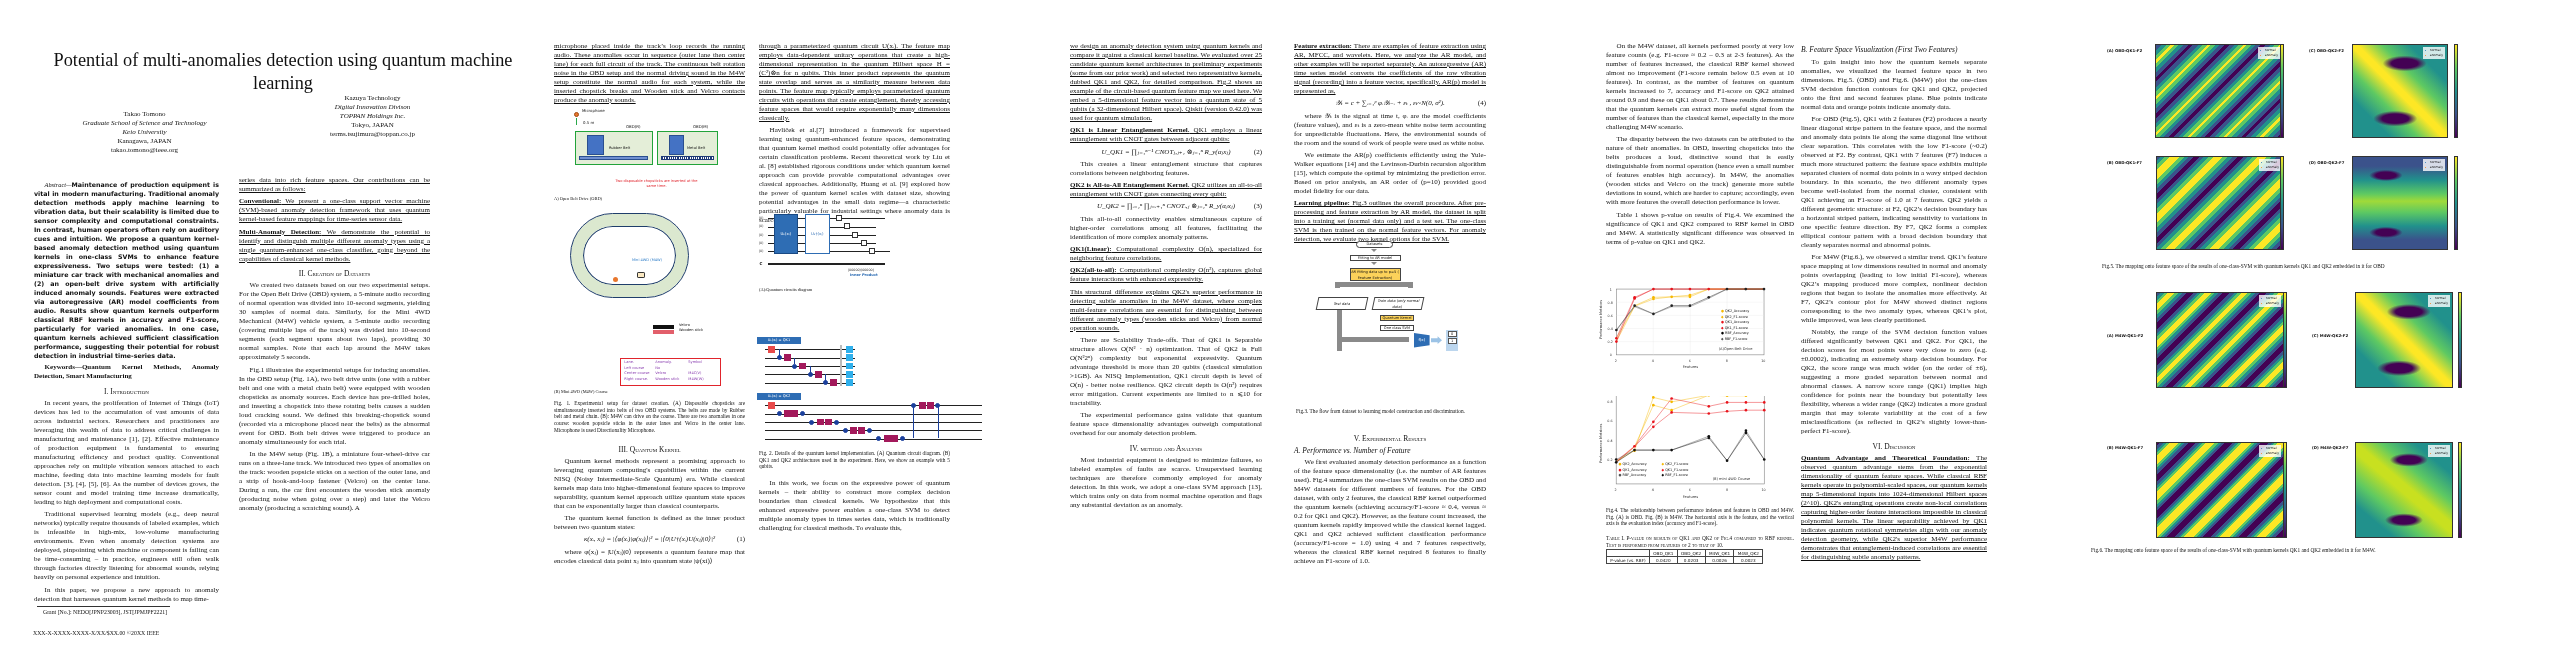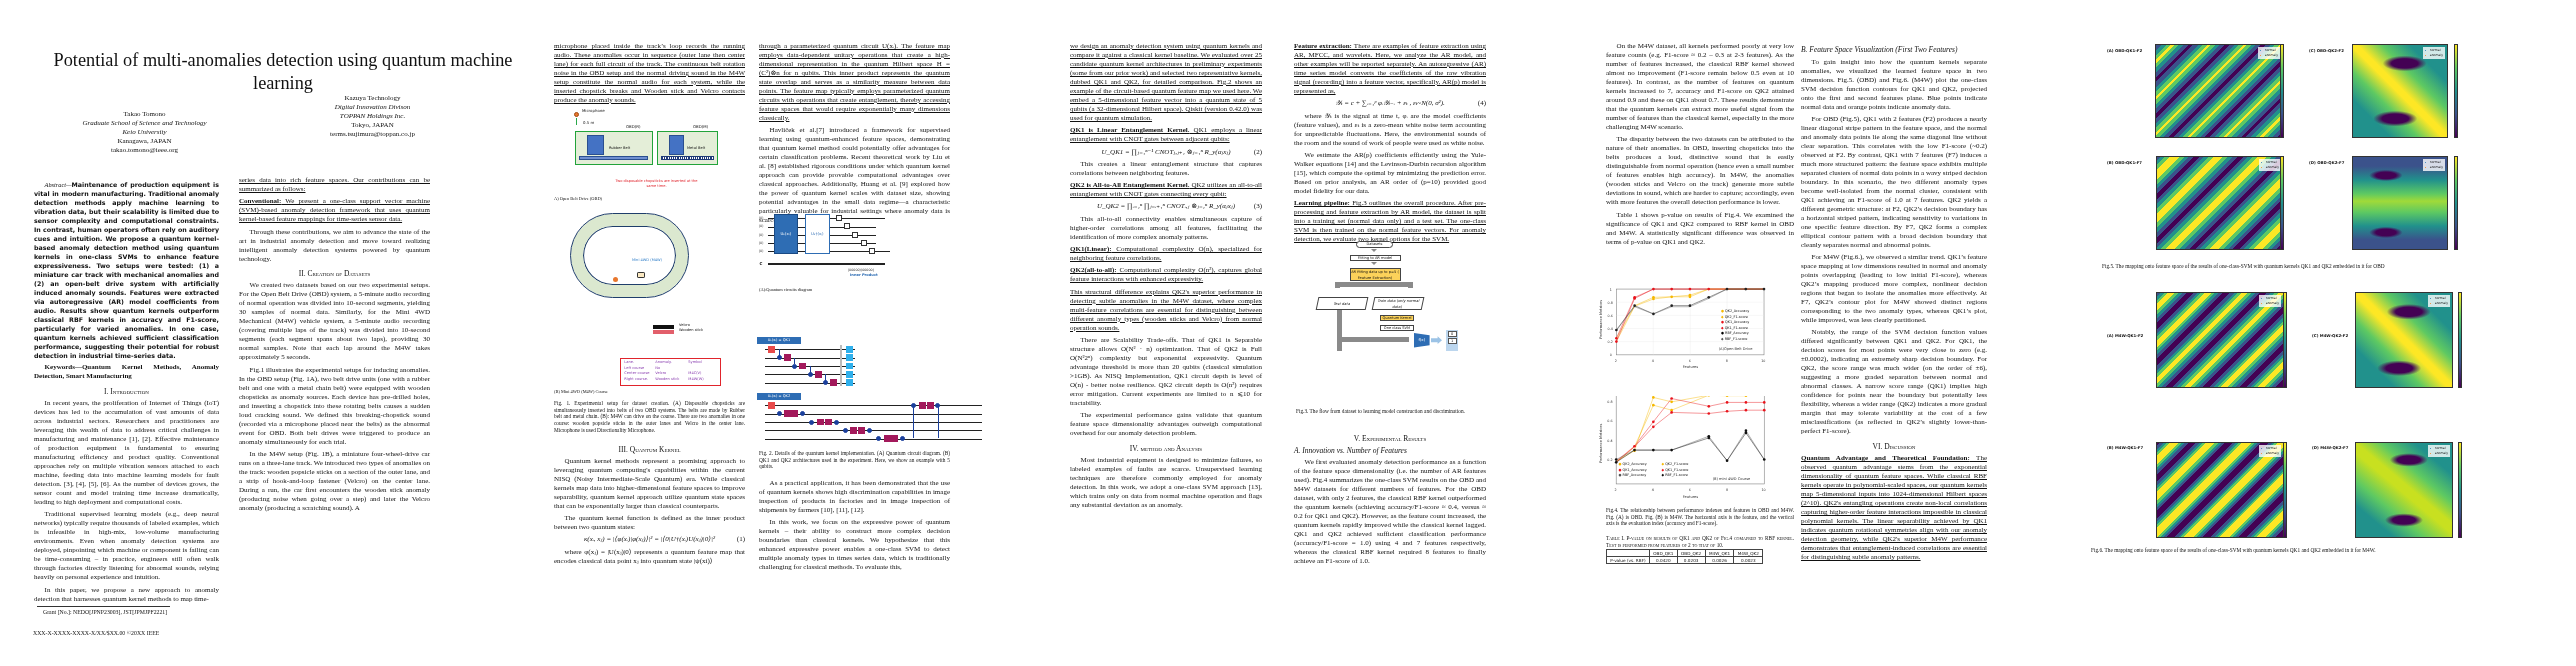--- a/index.html
+++ b/index.html
@@ -73,21 +73,21 @@
   <p>Traditional supervised learning models (e.g., deep neural networks) typically require thousands of labeled examples, which is infeasible in high-mix, low-volume manufacturing environments. Even when anomaly detection systems are deployed, pinpointing which machine or component is failing can be time-consuming – in practice, engineers still often walk through factories directly listening for abnormal sounds, relying heavily on personal experience and intuition.</p>
   <p>In this paper, we propose a new approach to anomaly detection that harnesses quantum kernel methods to map time-</p>
 </div>
 <div class="footer-rule"></div>
 <div class="abs small" style="left:43px; top:609px;">Grant [No.]: NEDO[JPNP23003], JST[JPMJPF2221]</div>
 <div class="abs small" style="left:33px; top:630px;">XXX-X-XXXX-XXXX-X/XX/$XX.00 ©20XX IEEE</div>
 
 <div class="col" style="left:231px; top:176px; width:191px;margin-left:8px;">
   <p class="noi">series data into rich feature spaces. Our contributions can be summarized as follows:</p>
   <p class="noi"><span class="b">Conventional:</span><span> We present a one-class support vector machine (SVM)-based anomaly detection framework that uses quantum kernel-based feature mappings for time-series sensor data.</span></p>
-  <p>Through these contributions, we aim to advance the state of the art in industrial anomaly detection and move toward realizing intelligent anomaly detection systems powered by quantum technology.</p>
+  <p class="noi"><span class="b">Multi-Anomaly Detection:</span><span> We demonstrate the potential to identify and distinguish multiple different anomaly types using a single quantum-enhanced one-class classifier, going beyond the capabilities of classical kernel methods.</span></p>
   <p class="sec">II.  Creation of Datasets</p>
   <p>We created two datasets based on our two experimental setups. For the Open Belt Drive (OBD) system, a 5-minute audio recording of normal operation was divided into 10-second segments, yielding 30 samples of normal data. Similarly, for the Mini 4WD Mechanical (M4W) vehicle system, a 5-minute audio recording (covering multiple laps of the track) was divided into 10-second segments (each segment spans about two laps), providing 30 normal samples. Note that each lap around the M4W takes approximately 5 seconds.</p>
   <p>Fig.1 illustrates the experimental setups for inducing anomalies. In the OBD setup (Fig. 1A), two belt drive units (one with a rubber belt and one with a metal chain belt) were equipped with wooden chopsticks as anomaly sources. Each device has pre-drilled holes, and inserting a chopstick into these rotating belts causes a sudden loud cracking sound. We defined this breaking-chopstick sound (recorded via a microphone placed near the belts) as the abnormal event for OBD. Both belt drives were triggered to produce an anomaly simultaneously for each trial.</p>
   <p>In the M4W setup (Fig. 1B), a miniature four-wheel-drive car runs on a three-lane track. We introduced two types of anomalies on the track: wooden popsicle sticks on a section of the outer lane, and a strip of hook-and-loop fastener (Velcro) on the center lane. During a run, the car first encounters the wooden stick anomaly (producing noise when going over a step) and later the Velcro anomaly (producing a scratching sound). A</p>
 </div>
 
 <div class="col" style="left:554px; top:42px; width:191px;">
   <p class="noi">microphone placed inside the track’s loop records the running audio. These anomalies occur in sequence (outer lane then center lane) for each full circuit of the track. The continuous belt rotation noise in the OBD setup and the normal driving sound in the M4W setup constitute the normal audio for each system, while the inserted chopstick breaks and Wooden stick and Velcro contacts produce the anomaly sounds.</p>
 </div>
 
@@ -247,21 +247,20 @@
   <div class="cnot" style="left:154px; top:10px;"></div>
   <div class="gate" style="left:162px; top:9px; background:#a3195b;"></div>
     <div class="gate" style="left:170px; top:9px; background:#a3195b;"></div>
   <div class="cnot" style="left:178px; top:10px;"></div>
   <div class="vline" style="left:156px; top:12.2px; height:33px;"></div>
   <div class="vline" style="left:181px; top:12.2px; height:33px;"></div>
 </div>
 <div class="abs caption" style="left:759px; top:450px; width:191px;">Fig. 2. Details of the quantum kernel implementation. (A) Quantum circuit diagram. (B) QK1 and QK2 architectures used in the experiment. Here, we show an example with 5 qubits.</div>
 
 <div class="col" style="left:759px; top:479px; width:191px;">
-  <p>As a practical application, it has been demonstrated that the use of quantum kernels shows high discrimination capabilities in image inspection of products in factories and in image inspection of shipments by farmers [10], [11], [12].</p>
   <p>In this work, we focus on the expressive power of quantum kernels – their ability to construct more complex decision boundaries than classical kernels. We hypothesize that this enhanced expressive power enables a one-class SVM to detect multiple anomaly types in times series data, which is traditionally challenging for classical methods. To evaluate this,</p>
 </div>
 
 <div class="col" style="left:1070px; top:42px; width:192px;">
   <p class="noi">we design an anomaly detection system using quantum kernels and compare it against a classical kernel baseline. We evaluated over 25 candidate quantum kernel architectures in preliminary experiments (some from our prior work) and selected two representative kernels, dubbed QK1 and QK2, for detailed comparison. Fig.2 shows an example of the circuit-based quantum feature map we used here.  We embed a 5-dimensional feature vector into a quantum state of 5 qubits (a 32-dimensional Hilbert space). Qiskit (version 0.42.0) was used for quantum simulation.</p>
   <p class="noi"><span class="b">QK1 is Linear Entanglement Kernel.</span><span> QK1 employs a linear entanglement with CNOT gates between adjacent qubits:</span></p>
   <p class="eq"><span>U_QK1 = ∏ⱼ₌₁ⁿ⁻¹ CNOTⱼ,ⱼ₊₁ ⊗ⱼ₌₁ⁿ R_y(αⱼxⱼ)</span><span class="num">(2)</span></p>
   <p>This creates a linear entanglement structure that captures correlations between neighboring features.</p>
   <p class="noi"><span class="b">QK2 is All-to-All Entanglement Kernel.</span><span> QK2 utilizes an all-to-all entanglement with CNOT gates connecting every qubit:</span></p>
   <p class="eq"><span>U_QK2 = ∏ᵢ₌₁ⁿ ∏ⱼ₌ᵢ₊₁ⁿ CNOTᵢ,ⱼ ⊗ⱼ₌₁ⁿ R_y(αⱼxⱼ)</span><span class="num">(3)</span></p>
@@ -302,21 +301,21 @@
   <div class="abs" style="left:94px; top:3.3px; width:11px; height:7.8px; background:#9cc3e6; clip-path: polygon(0 25%, 60% 25%, 60% 0, 100% 50%, 60% 100%, 60% 75%, 0 75%);"></div>
   <div class="abs sans" style="left:109px; top:-3.3px; width:12.2px; height:21px; background:#bcd6ee; padding:1.1px 1.7px; font-size:3.6px;">
     <div style="background:#fff; border:0.6px solid #555; text-align:center; margin-bottom:1.7px;">0</div>
     <div style="background:#fff; border:0.6px solid #555; text-align:center;">1</div>
   </div>
 </div>
 <div class="abs caption" style="left:1296px; top:408px; width:192px;">Fig.3. The flow from dataset to learning model construction and discrimination.</div>
 
 <div class="col" style="left:1294px; top:428px; width:192px;">
   <p class="sec">V.  Experimental Results</p>
-  <p class="subsec">A.  Innovation vs. Number of Features</p>
+  <p class="subsec">A.  Performance vs. Number of Feature</p>
   <p>We first evaluated anomaly detection performance as a function of the feature space dimensionality (i.e. the number of AR features used). Fig.4 summarizes the one-class SVM results on the OBD and M4W datasets for different numbers of features. For the OBD dataset, with only 2 features, the classical RBF kernel outperformed the quantum kernels (achieving accuracy/F1-score ≈ 0.4, versus ≈ 0.2 for QK1 and QK2). However, as the feature count increased, the quantum kernels rapidly improved while the classical kernel lagged. QK1 and QK2 achieved sufficient classification performance (accuracy/F1-score = 1.0) using 4 and 7 features respectively, whereas the classical RBF kernel required 8 features to finally achieve an F1-score of 1.0.</p>
 </div>
 
 <div class="col" style="left:1606px; top:42px; width:188px;">
   <p>On the M4W dataset, all kernels performed poorly at very low feature counts (e.g. F1-score ≈ 0.2 – 0.3 at 2-3 features). As the number of features increased, the classical RBF kernel showed almost no improvement (F1-score remain below 0.5 even at 10 features). In contrast, as the number of features on quantum kernels increased to 7, accuracy and F1-score on QK2 attained around 0.9 and these on QK1 about 0.7. These results demonstrate that the quantum kernels can extract more useful signal from the number of features than the classical kernel, especially in the more challenging M4W scenario.</p>
   <p>The disparity between the two datasets can be attributed to the nature of their anomalies. In OBD, inserting chopsticks into the belts produces a loud, distinctive sound that is easily distinguishable from normal operation (hence even a small number of features enables high accuracy). In M4W, the anomalies (wooden sticks and Velcro on the track) generate more subtle deviations in sound, which are harder to capture; accordingly, even with more features the overall detection performance is lower.</p>
   <p>Table 1 shows p-value on results of Fig.4. We examined the significance of QK1 and QK2 compared to RBF kernel in OBD and M4W. A statistically significant difference was observed in terms of p-value on QK1 and QK2.</p>
 </div>
 
 <div class="fig" style="left:1594px; top:278px; width:183px; height:94px;">

